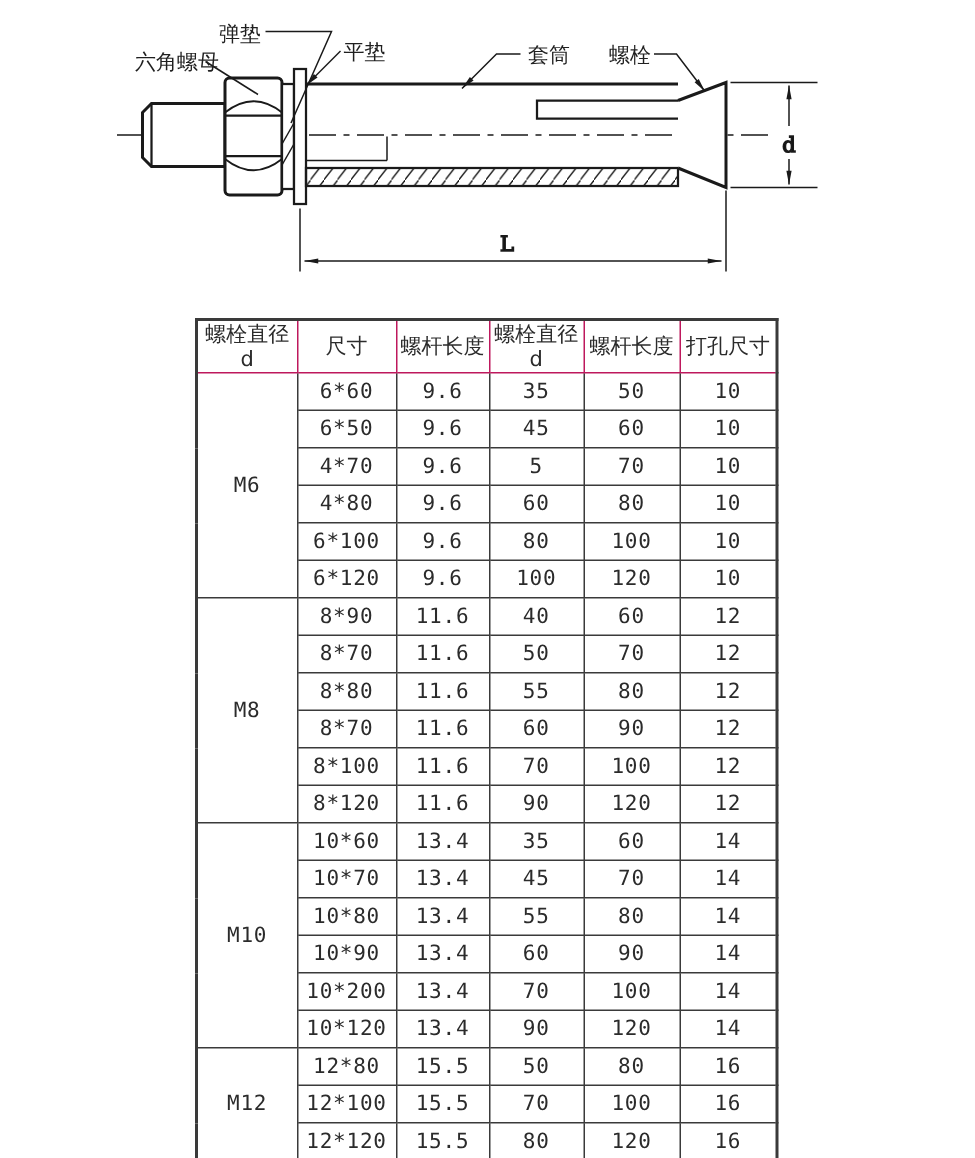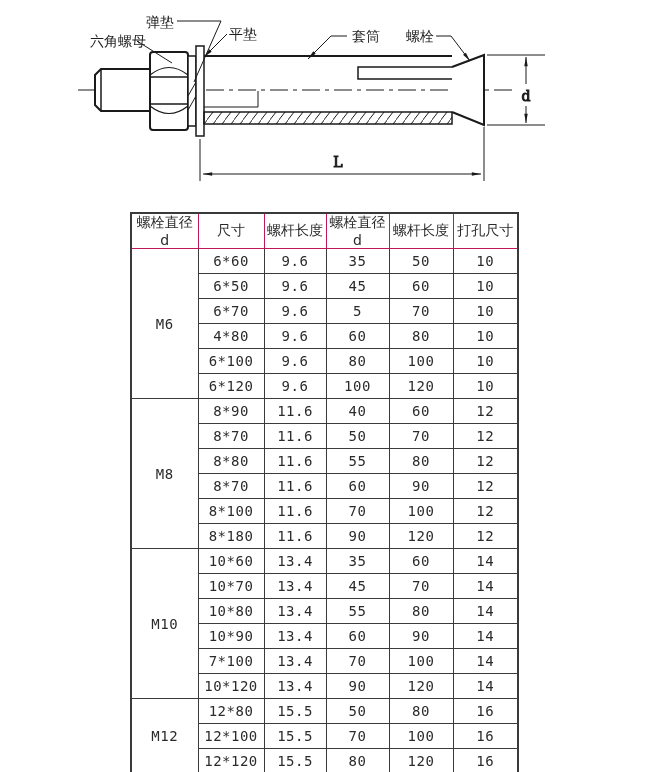--- a/index.html
+++ b/index.html
@@ -168,21 +168,21 @@
           <td>10</td>
         </tr>
         <tr>
           <td>6*50</td>
           <td>9.6</td>
           <td>45</td>
           <td>60</td>
           <td>10</td>
         </tr>
         <tr>
-          <td>6*70</td>
+          <td>4*70</td>
           <td>9.6</td>
           <td>5</td>
           <td>70</td>
           <td>10</td>
         </tr>
         <tr>
           <td>4*80</td>
           <td>9.6</td>
           <td>60</td>
           <td>80</td>
@@ -232,21 +232,21 @@
           <td>12</td>
         </tr>
         <tr>
           <td>8*100</td>
           <td>11.6</td>
           <td>70</td>
           <td>100</td>
           <td>12</td>
         </tr>
         <tr>
-          <td>8*180</td>
+          <td>8*120</td>
           <td>11.6</td>
           <td>90</td>
           <td>120</td>
           <td>12</td>
         </tr>
         <tr>
           <td rowspan="6">M10</td>
           <td>10*60</td>
           <td>13.4</td>
           <td>35</td>
@@ -268,21 +268,21 @@
           <td>14</td>
         </tr>
         <tr>
           <td>10*90</td>
           <td>13.4</td>
           <td>60</td>
           <td>90</td>
           <td>14</td>
         </tr>
         <tr>
-          <td>7*100</td>
+          <td>10*200</td>
           <td>13.4</td>
           <td>70</td>
           <td>100</td>
           <td>14</td>
         </tr>
         <tr>
           <td>10*120</td>
           <td>13.4</td>
           <td>90</td>
           <td>120</td>

